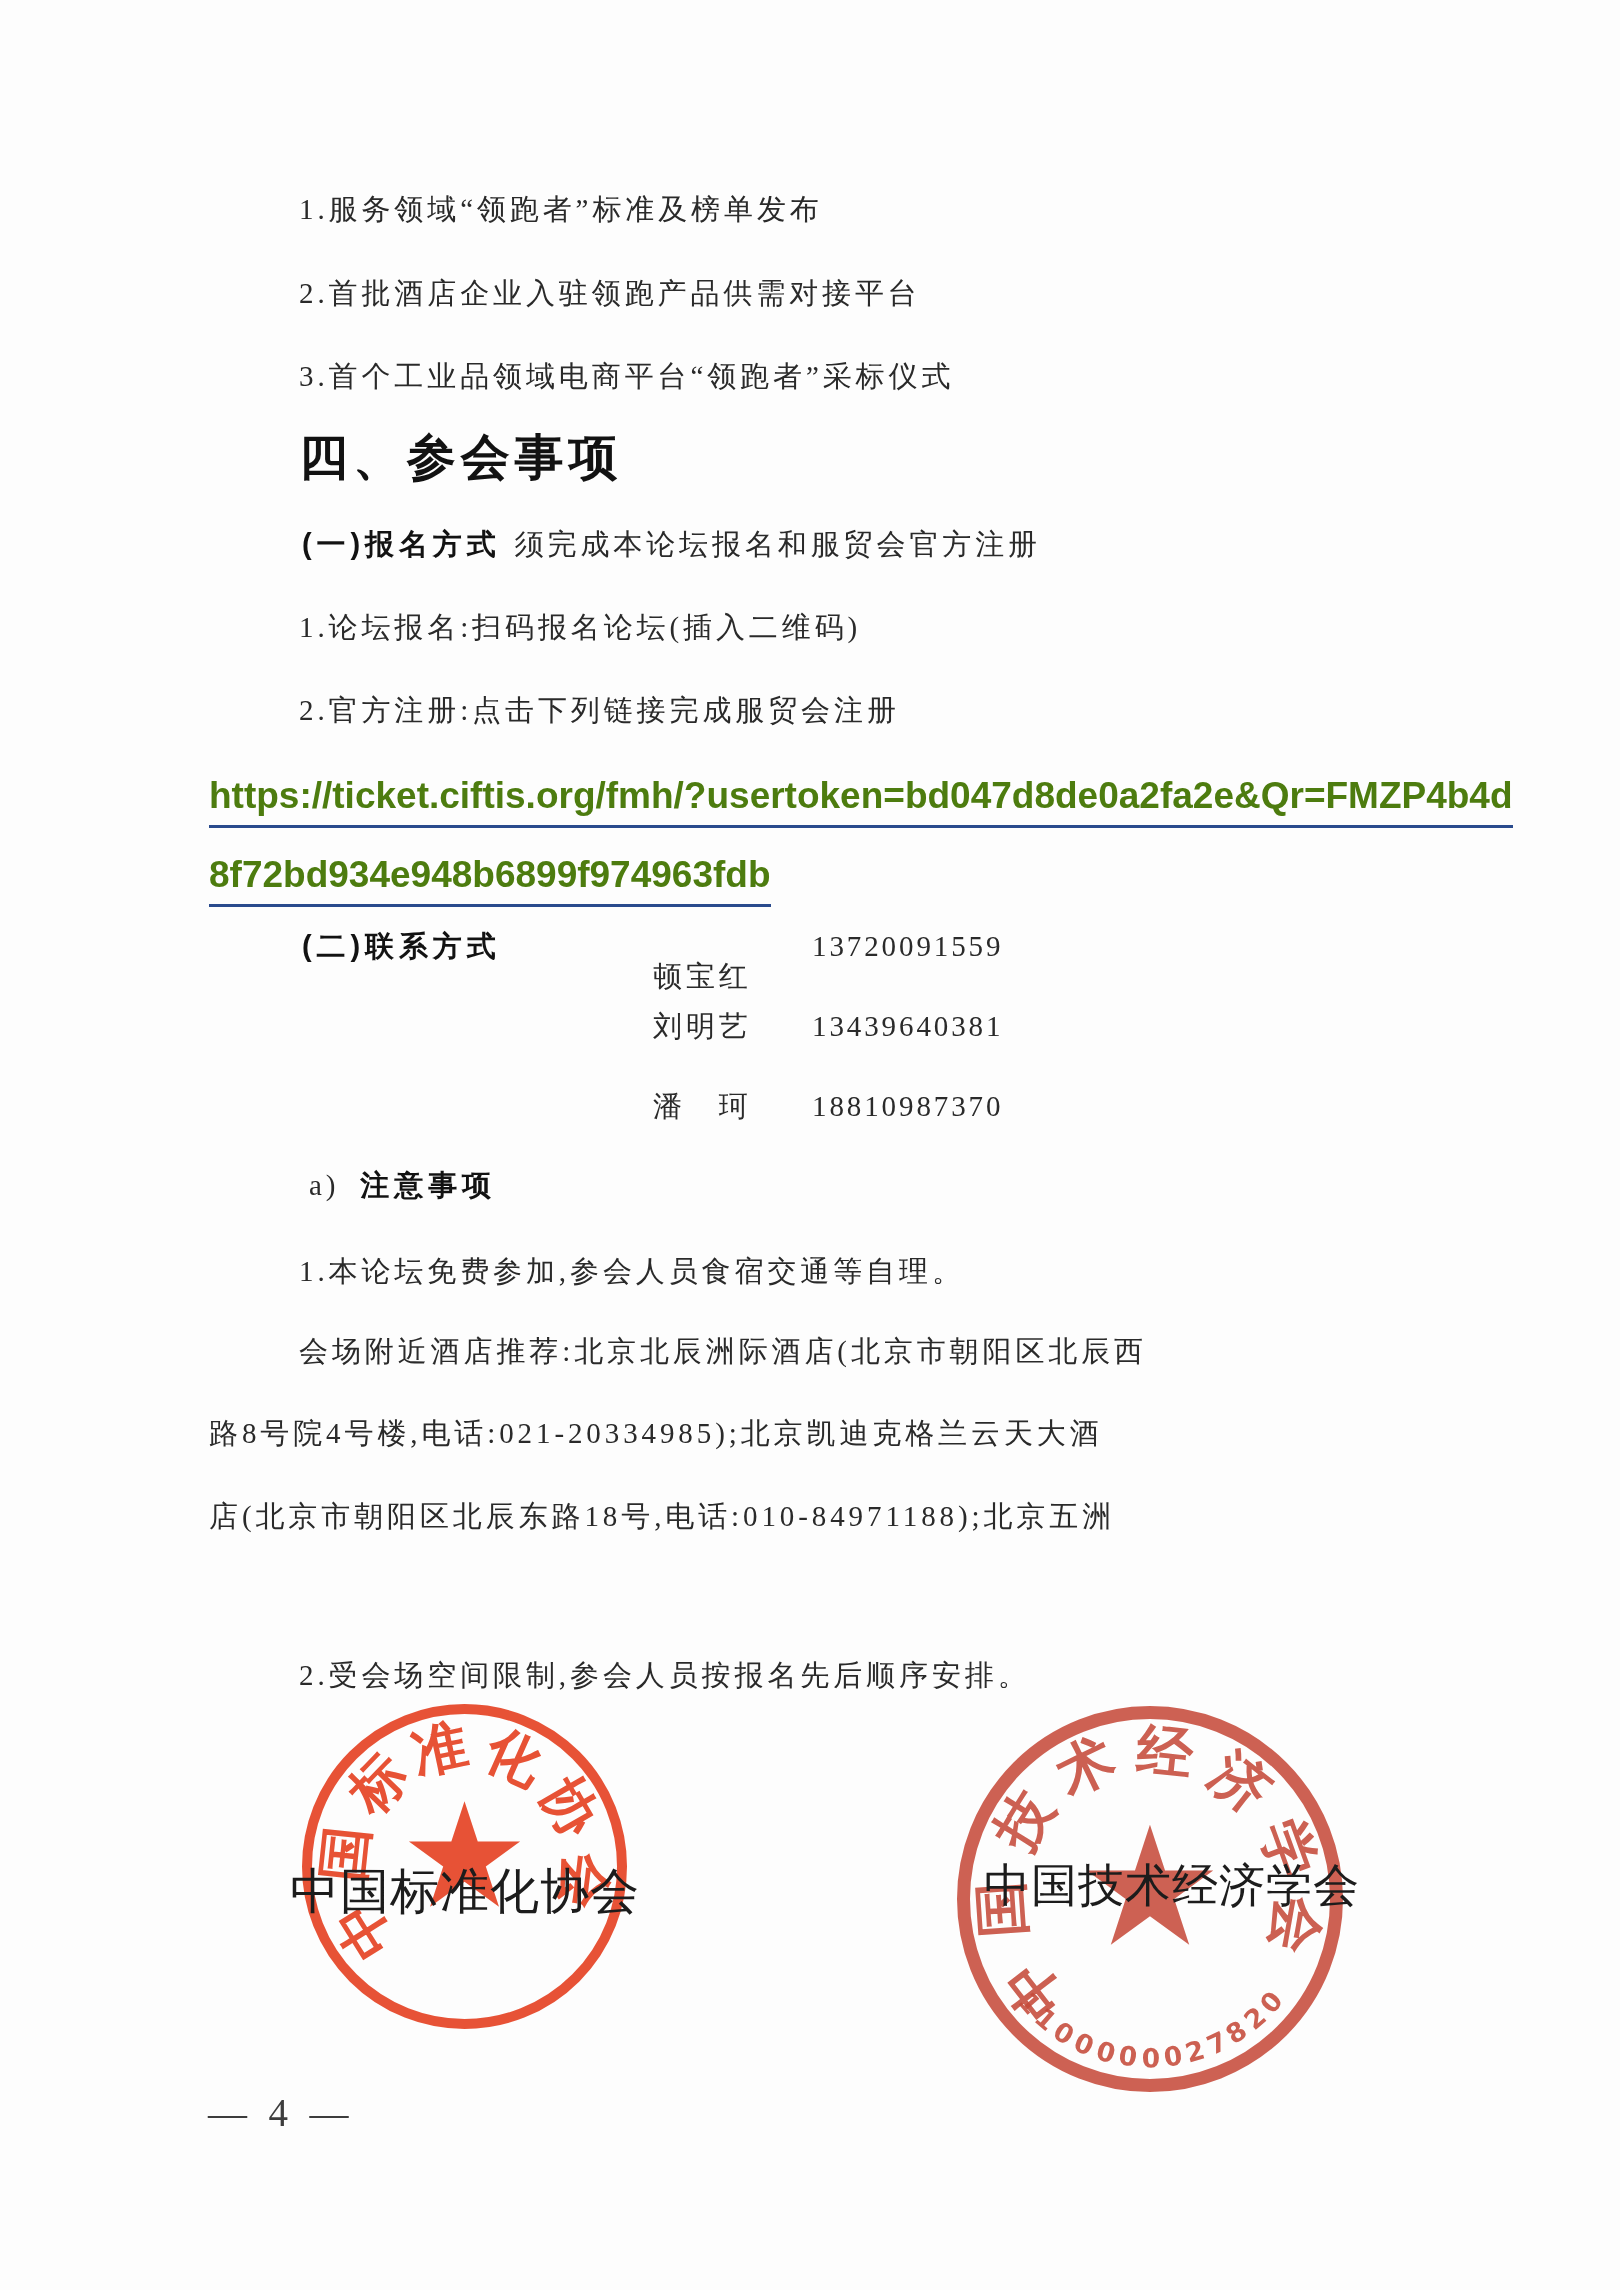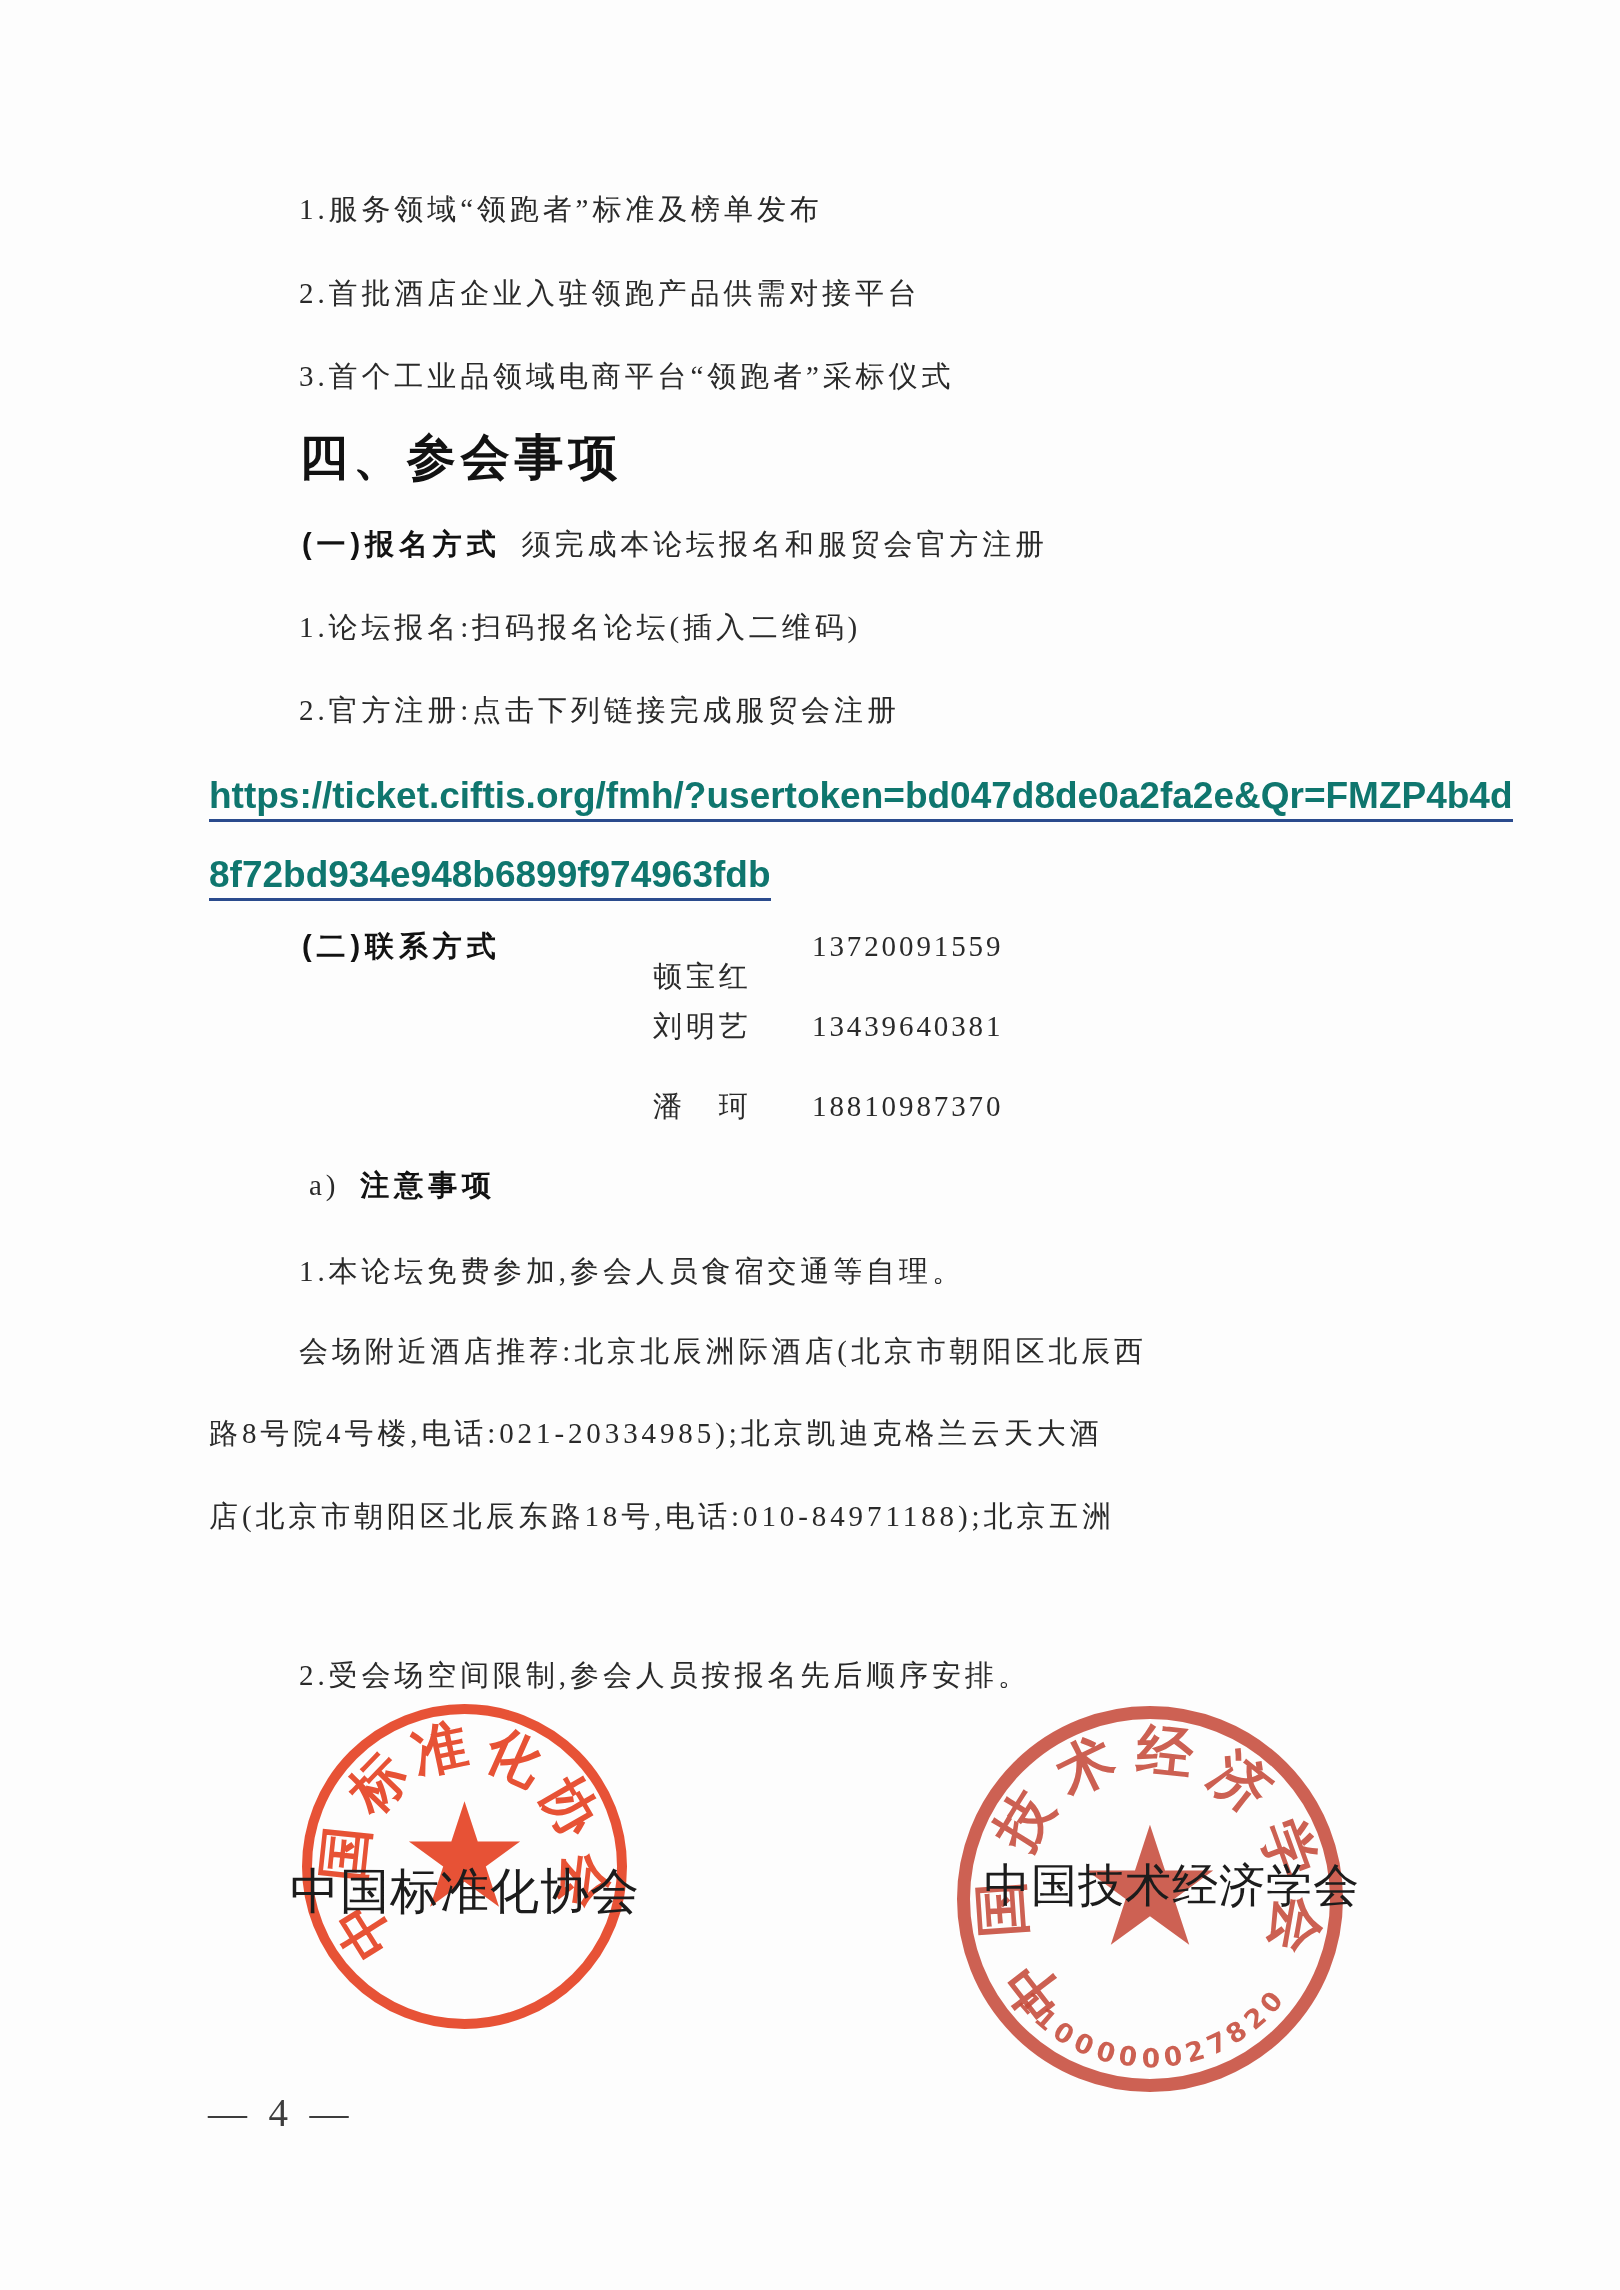--- a/index.html
+++ b/index.html
@@ -19,35 +19,35 @@
     letter-spacing:3.9px;
     color:#2a2a2a;
   }
   .hei{
     font-family:"Liberation Sans","DejaVu Sans",sans-serif;
     font-weight:bold;
     color:#121212;
     letter-spacing:4.9px;
   }
   .section-title{font-size:49px;}
-  .inline-gap{margin-left:21px;}
+  .inline-gap{margin-left:14px;}
   .url-line{
     position:absolute;
     height:51px;line-height:51px;
     white-space:nowrap;
     font-family:"Liberation Sans","DejaVu Sans",sans-serif;
     font-weight:600;
     font-size:37px;
     letter-spacing:0px;
     color:#21488a;
   }
   .url-line a{
-    color:#0f766e;text-decoration:none;
+    color:#4d7c0f;text-decoration:none;
     border-bottom:3.9px solid #2a4b8d;
-    padding-bottom:3px;
+    padding-bottom:9px;
     cursor:pointer;
   }
   .pagenum{
     position:absolute;
     left:208px;top:2090px;
     font-size:39px;letter-spacing:5.9px;
     color:#3d3d3d;
   }
   
   .stamp{

